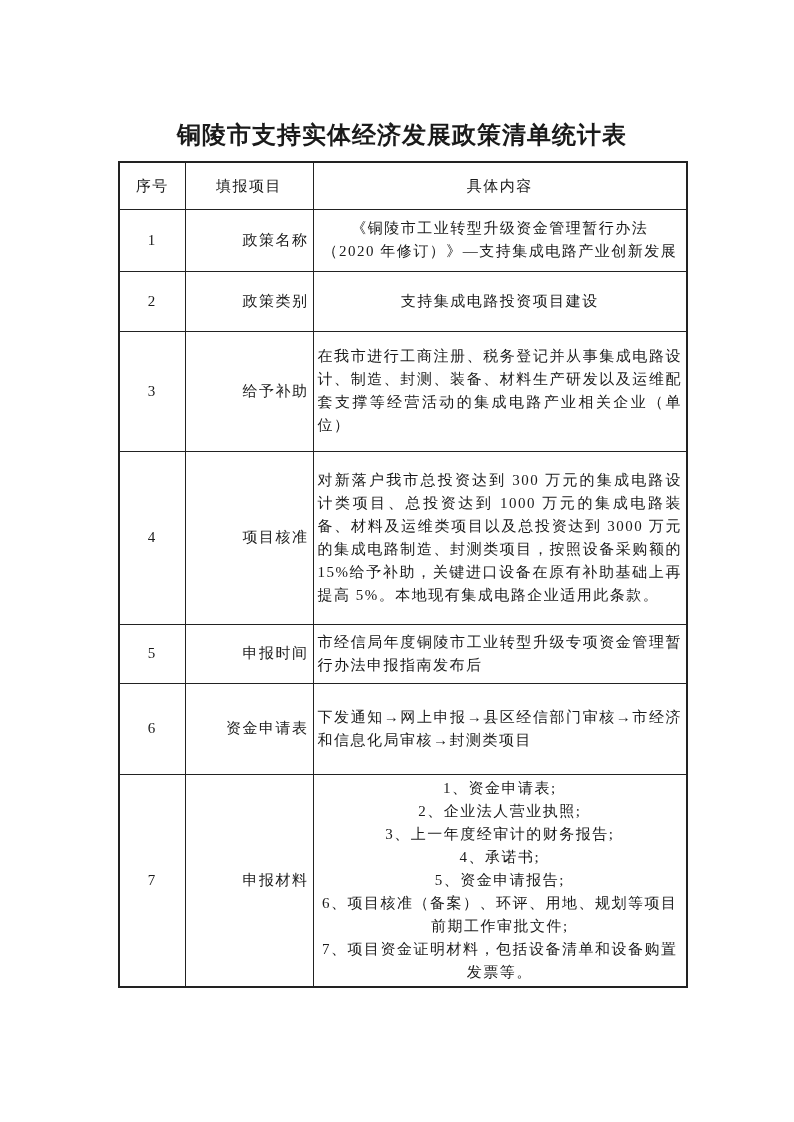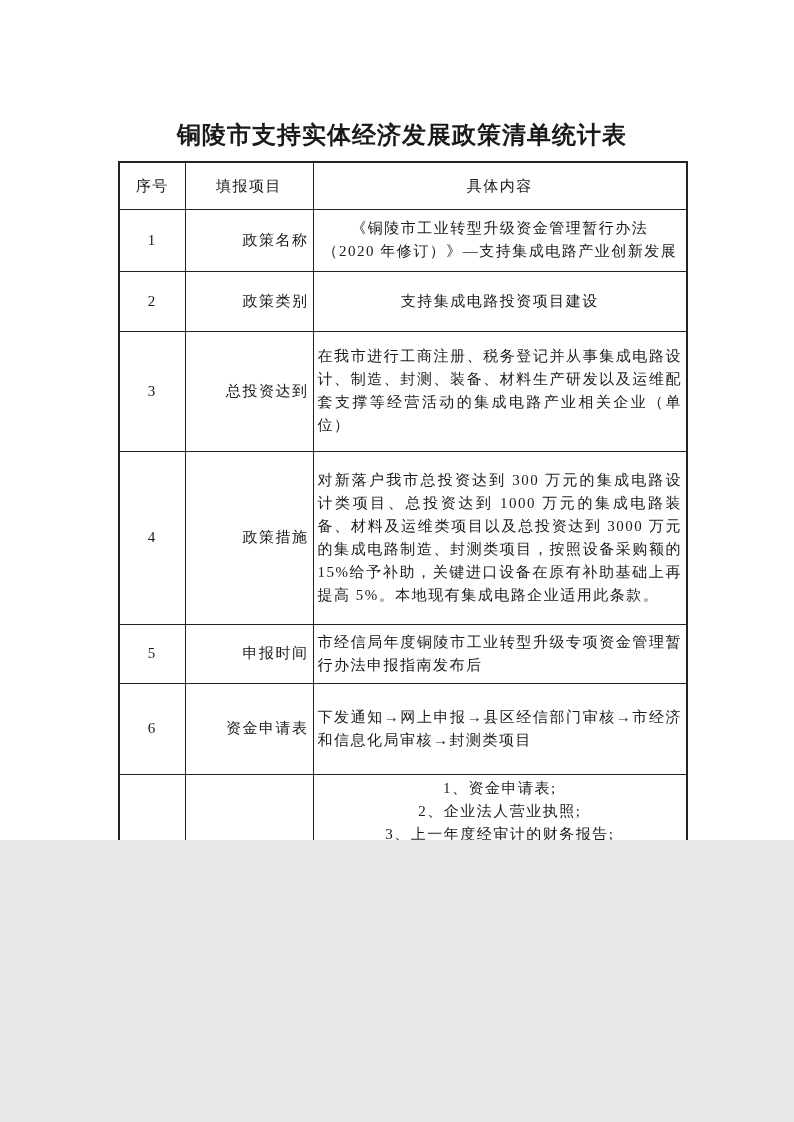--- a/index.html
+++ b/index.html
@@ -1,19 +1,19 @@
 <!DOCTYPE html>
 <html><head>
 <meta charset="utf-8">
 <style>
   html, body { margin: 0; padding: 0; background: #e8e8e8; }
   #page {
     position: relative;
     width: 794px;
-    height: 840px;
+    height: 1122px;
     margin: 0 auto;
     background: #ffffff;
     font-family: "Liberation Serif", "DejaVu Serif", serif;
     color: #1a1a1a;
     overflow: hidden;
   }
   #doc-title {
     position: absolute;
     left: 118px;
     top: 119px;
@@ -103,27 +103,27 @@
     </tr>
 
     <tr class="r2">
       <td class="no-cell">2</td>
       <td class="item-cell">政策类别</td>
       <td class="body-cell body-center">支持集成电路投资项目建设</td>
     </tr>
 
     <tr class="r3">
       <td class="no-cell">3</td>
-      <td class="item-cell">总投资达到</td>
+      <td class="item-cell">给予补助</td>
       <td class="body-cell justify">在我市进行工商注册、税务登记并从事集成电路设计、制造、封测、装备、材料生产研发以及运维配套支撑等经营活动的集成电路产业相关企业（单位）</td>
     </tr>
 
     <tr class="r4">
       <td class="no-cell">4</td>
-      <td class="item-cell">政策措施</td>
+      <td class="item-cell">项目核准</td>
       <td class="body-cell justify">对新落户我市总投资达到 300 万元的集成电路设计类项目、总投资达到 1000 万元的集成电路装备、材料及运维类项目以及总投资达到 3000 万元的集成电路制造、封测类项目，按照设备采购额的 15%给予补助，关键进口设备在原有补助基础上再提高 5%。本地现有集成电路企业适用此条款。</td>
     </tr>
 
     <tr class="r5">
       <td class="no-cell">5</td>
       <td class="item-cell">申报时间</td>
       <td class="body-cell justify">市经信局年度铜陵市工业转型升级专项资金管理暂行办法申报指南发布后</td>
     </tr>
 
     <tr class="r6">

